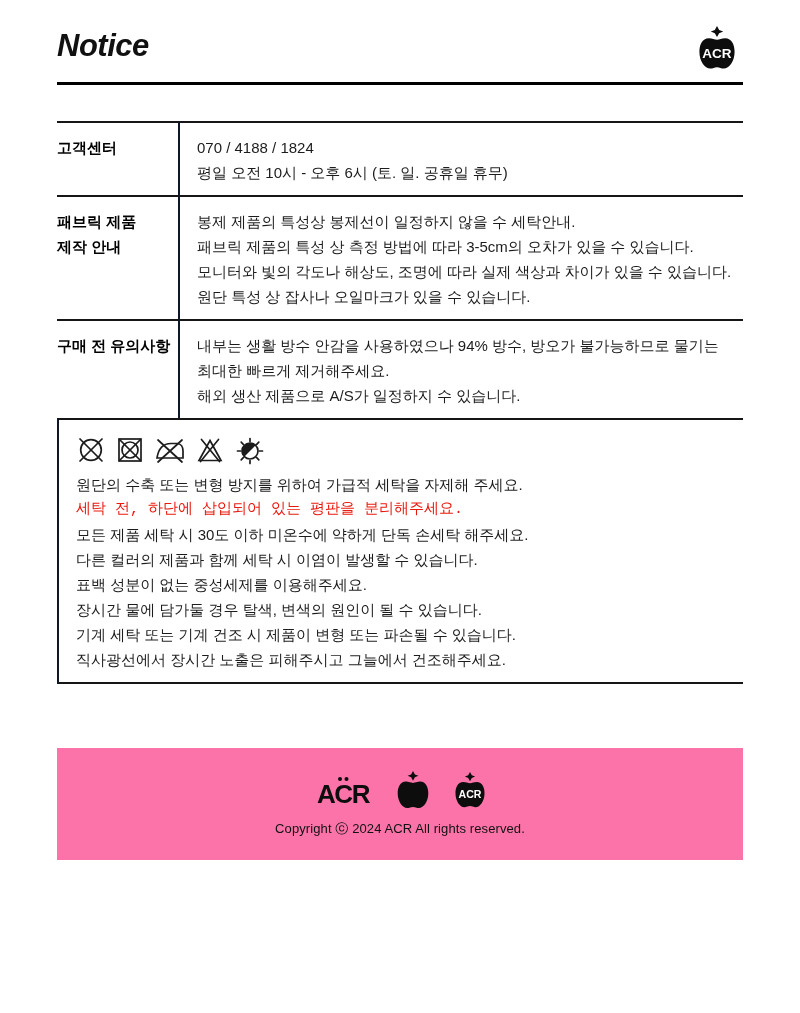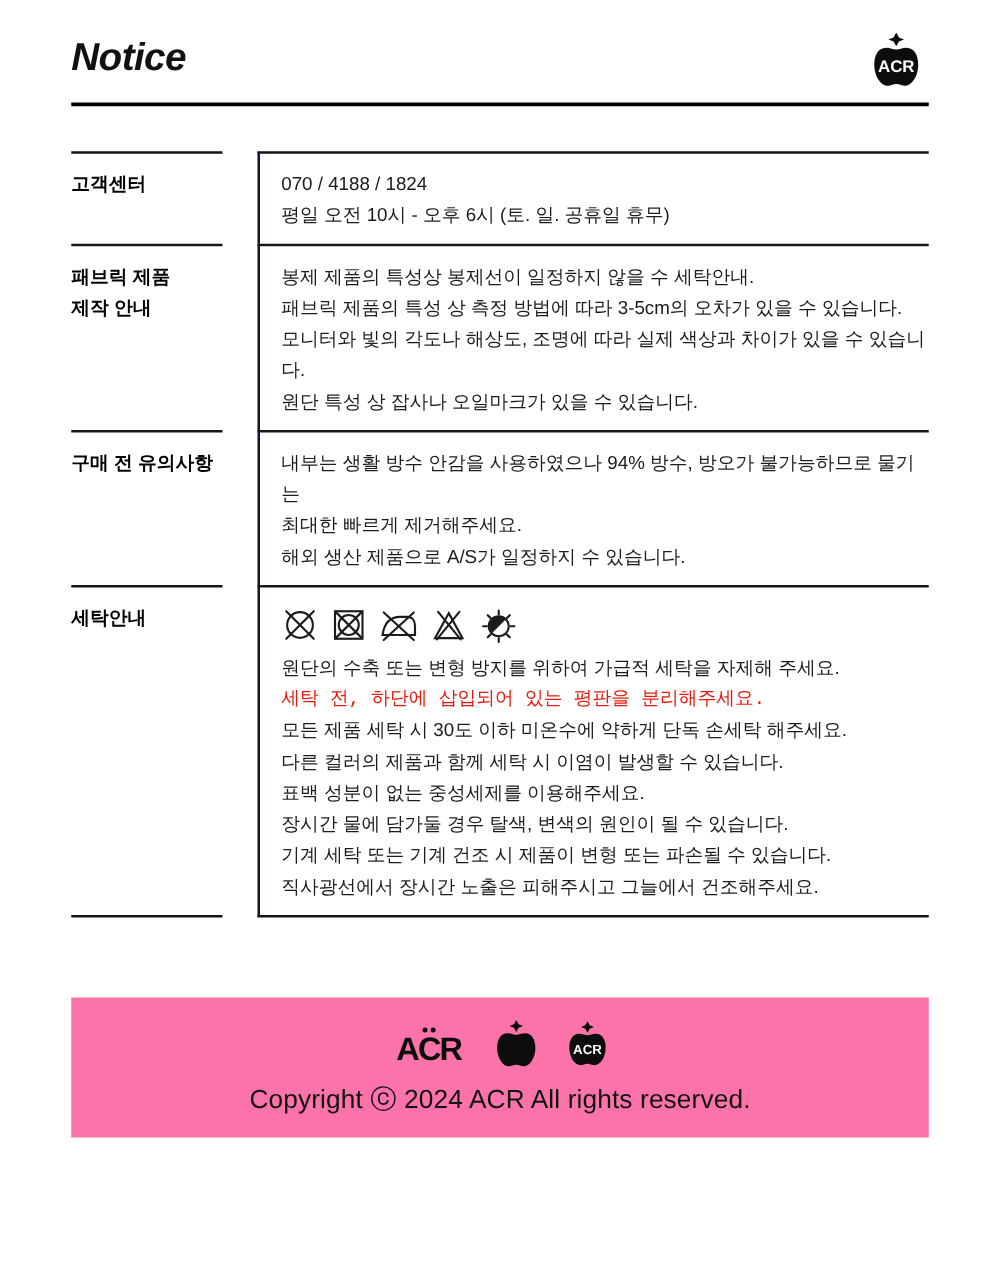--- a/index.html
+++ b/index.html
@@ -9,42 +9,42 @@
     color:#1a1a1a;overflow:hidden;
   }
   .page{padding:0 57px;}
   
   .header-row{display:flex;justify-content:space-between;align-items:flex-start;padding-top:28px;}
   .page-title{font-size:31px;font-weight:700;letter-spacing:-0.5px;margin:0;line-height:36px;color:#111;font-style:italic;}
   .brand-emblem{width:52px;height:46px;margin-top:-2px;}
   .rule{border-top:3px solid #000;margin-top:10px;}
   
   .tbl{margin-top:36px;}
-  .t-row{display:flex;gap:28px;}
+  .t-row{display:flex;}
   .t-label{
     flex:0 0 121px;width:121px;border-top:2px solid #161616;
     padding:12px 0 10px;font-weight:700;font-size:15px;line-height:25px;color:#000;
   }
   .t-content{
     flex:1;margin-left:0;border-top:2px solid #161616;border-left:2px solid #0f172a;
     padding:12px 0 10px 17px;font-size:15px;line-height:25px;color:#1c1c1c;
   }
   .t-row.last .t-label,.t-row.last .t-content{border-bottom:2px solid #161616;}
   .c-line.red{color:var(--red,#e8190d);font-family:Liberation Mono, monospace;}
   .wash-icons{display:flex;align-items:center;gap:9px;margin:3px 0 7px;height:30px;}
   .wash-icons span{display:inline-flex;}
   .wash-icons svg{display:block;}
   
   .footer{
     margin-top:64px;background:var(--pink,#fb73a9);height:112px;
     display:flex;flex-direction:column;align-items:center;justify-content:center;
   }
   .footer-logos{display:flex;align-items:center;gap:15px;height:40px;}
   .footer-logos svg{display:block;}
-  .copyright{font-size:21px;color:#111;margin-top:9px;letter-spacing:0.1px;}
+  .copyright{font-size:13px;color:#111;margin-top:9px;letter-spacing:0.1px;}
 </style>
 </head>
 <body>
 
 <div class="page">
 
   <div class="header-row">
     <h1 class="page-title">Notice</h1>
     <span class="brand-emblem">
       <svg viewBox="0 0 30 34" width="52" height="46">
@@ -83,23 +83,20 @@
         <div class="t-label">
           <div>구매 전 유의사항</div>
         </div>
         <div class="t-content">
           <div class="c-line">내부는 생활 방수 안감을 사용하였으나 94% 방수, 방오가 불가능하므로 물기는</div>
           <div class="c-line">최대한 빠르게 제거해주세요.</div>
           <div class="c-line">해외 생산 제품으로 A/S가 일정하지 수 있습니다.</div>
         </div>
       </div>
       <div class="t-row last">
-        <div class="t-label">
-          <div>세탁안내</div>
-        </div>
         <div class="t-content">
           <div class="wash-icons">
             <span>
               <svg width="30" height="30" viewBox="0 0 30 30">
                 <circle cx="15" cy="15" r="10.3" stroke="#1c1c1c" stroke-width="1.7" fill="none" stroke-linecap="round"></circle>
                 <line x1="4" y1="4" x2="26" y2="26" stroke="#1c1c1c" stroke-width="1.7" fill="none" stroke-linecap="round"></line>
                 <line x1="26" y1="4" x2="4" y2="26" stroke="#1c1c1c" stroke-width="1.7" fill="none" stroke-linecap="round"></line>
               </svg>
             </span>
             <span>

